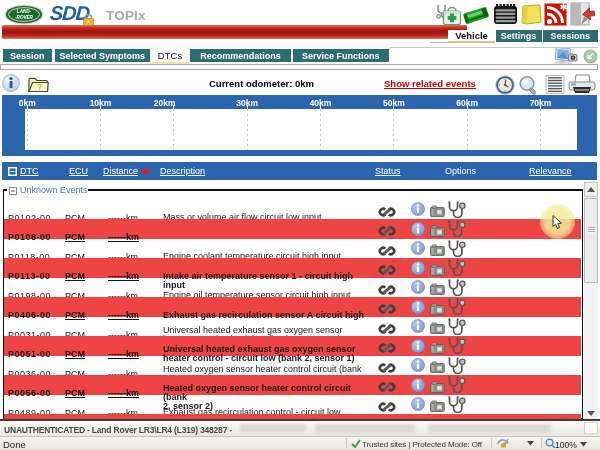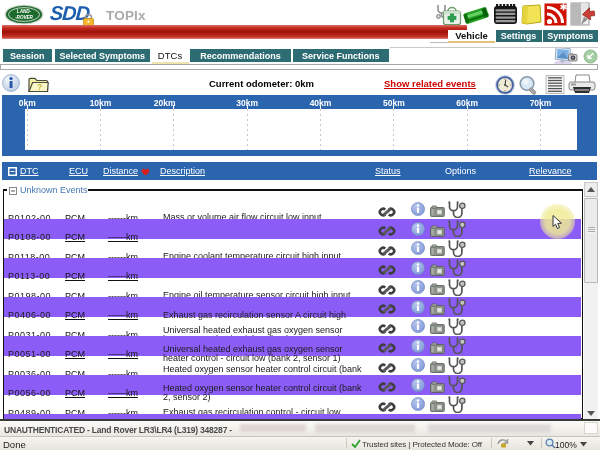--- a/index.html
+++ b/index.html
@@ -5,21 +5,21 @@
 * { margin:0; padding:0; box-sizing:border-box; }
 html,body { width:600px; height:450px; overflow:hidden; background:#fff;
   font-family:"Liberation Sans", sans-serif; }
 .abs { position:absolute; }
 #page { position:relative; width:600px; height:450px; background:#fff; overflow:hidden; }
 .teal { background:#2E6C74; color:#fff; font-weight:bold; font-size:9px; }
 .tab { display:flex; align-items:center; justify-content:center; white-space:nowrap;text-align:center; }
 .blue { background:#2B65AE; }
 .whitelink { color:#fff; text-decoration:underline; font-size:9px; }
 .row { position:absolute; left:4px; width:577px; height:19.5px; }
-.rowg { background:#8b5cf6; }
+.rowg { background:#ef4444;font-weight:bold; }
 .cell { position:absolute; font-size:9px; color:#1a1a1a;margin-top:8px; }
 .lh { line-height:9px; }
 a.k { color:#111; text-decoration:underline; }
 </style>
 </head>
 <body>
 <div id="page">
 
 <svg class="abs" style="left:3px;top:4px" width="42" height="22" viewBox="0 0 42 22">
   <ellipse cx="21" cy="10.5" rx="19.5" ry="9.8" fill="#cfd6cf"></ellipse>
@@ -100,21 +100,21 @@
       </g>
 </svg>
 
 <div class="abs" style="left:2px;top:25px;width:465px;height:14px;background:linear-gradient(#db7066,#c5291e 22%,#9e130a 48%,#aa1a10 62%,#c5352a 85%,#dd8478);filter:blur(0.6px);border-radius:1px"></div>
 
 <div class="abs" style="left:448px;top:30px;width:47px;height:11px;background:#fff"></div>
 <div class="abs tab" style="left:448px;top:29px;width:47px;height:12px;font-size:9.5px;font-weight:bold;color:#111">Vehicle</div>
 <div class="abs" style="left:430px;top:41.5px;width:18px;height:1px;background:#BBB"></div>
 <div class="abs" style="left:448px;top:40.5px;width:47px;height:2.5px;background:#E0C377"></div>
 <div class="abs teal tab" style="left:495.5px;top:30px;width:46px;height:11.5px">Settings</div>
-<div class="abs teal tab" style="left:543px;top:30px;width:54.5px;height:11.5px">Symptoms</div>
+<div class="abs teal tab" style="left:543px;top:30px;width:54.5px;height:11.5px">Sessions</div>
 
 <div class="abs teal tab" style="left:2.5px;top:49px;width:49.5px;height:13px">Session</div>
 <div class="abs teal tab" style="left:54.5px;top:49px;width:95.5px;height:13px">Selected Symptoms</div>
 <div class="abs tab" style="left:151.5px;top:49px;width:37px;height:13px;font-size:9.5px;font-weight:normal;color:#111;background:#fff">DTCs</div>
 <div class="abs" style="left:151.5px;top:61.5px;width:37px;height:2.5px;background:#EFE5AC"></div>
 <div class="abs teal tab" style="left:190px;top:49px;width:101px;height:13px">Recommendations</div>
 <div class="abs teal tab" style="left:292.5px;top:49px;width:96.5px;height:13px">Service Functions</div>
 
 <svg class="abs" style="left:552px;top:47px" width="46" height="20" viewBox="0 0 46 20">
   <ellipse cx="11" cy="16.5" rx="8.5" ry="2.6" fill="#C0AED8"></ellipse>
@@ -355,20 +355,21 @@
             <path d="M6.5 9.7 v2.6 a4.2 4.2 0 0 0 8.4 0 V7.5" fill="none" stroke="#555" stroke-width="1.7"></path>
             <circle cx="15.3" cy="4.8" r="2.7" fill="#C4C4C4" stroke="#555" stroke-width="1.2"></circle>
             <circle cx="2.3" cy="1.3" r="1" fill="#555"></circle>
             <circle cx="10.7" cy="1.3" r="1" fill="#555"></circle>
           </svg></div>
       </div>
       <div class="row rowg" style="top:258px">
         <div class="cell" style="left:4px;top:5px;letter-spacing:0.5px">P0113-00</div>
         <div class="cell" style="left:61px;top:5px"><a class="k">PCM</a></div>
         <div class="cell" style="left:104px;top:5px"><a class="k">------km</a></div>
+        <div class="cell lh" style="left:159px;top:5.5px;width:205px">Intake air temperature sensor 1 - circuit high input</div>
         <div class="abs" style="left:374px;top:4px"><svg width="18" height="12" viewBox="0 0 18 12">
             <path d="M7.2 3.6 A3.2 3.2 0 1 0 7.2 8.4" fill="none" stroke="#3e3e3e" stroke-width="2.6"></path>
             <path d="M10.8 8.4 A3.2 3.2 0 1 0 10.8 3.6" fill="none" stroke="#3e3e3e" stroke-width="2.6"></path>
             <path d="M5.4 9.2 L12.6 2.8" stroke="#5a5a5a" stroke-width="2.9"></path>
           </svg></div>
         <div class="abs" style="left:407px;top:2.5px"><svg width="14" height="14" viewBox="0 0 14 14">
             <defs>
               <radialGradient id="big" cx="0.35" cy="0.3" r="0.9">
                 <stop offset="0" stop-color="#B4C4EC"></stop>
                 <stop offset="1" stop-color="#7A93D6"></stop>

